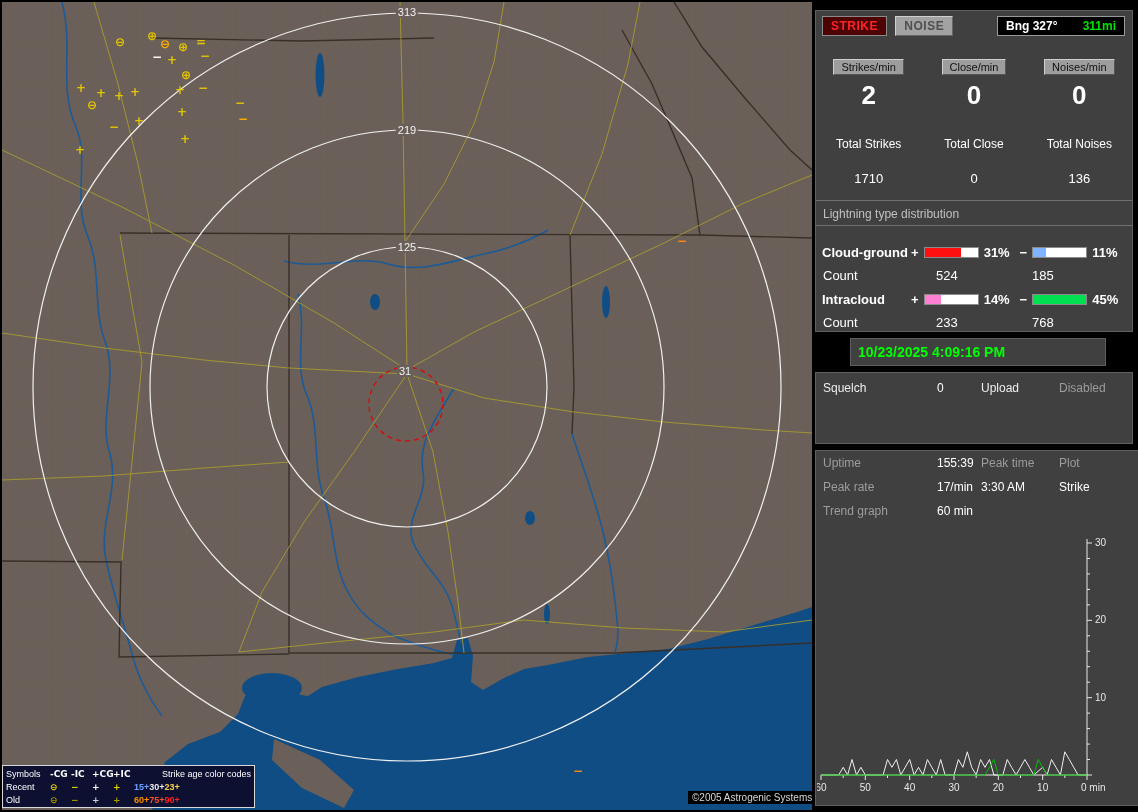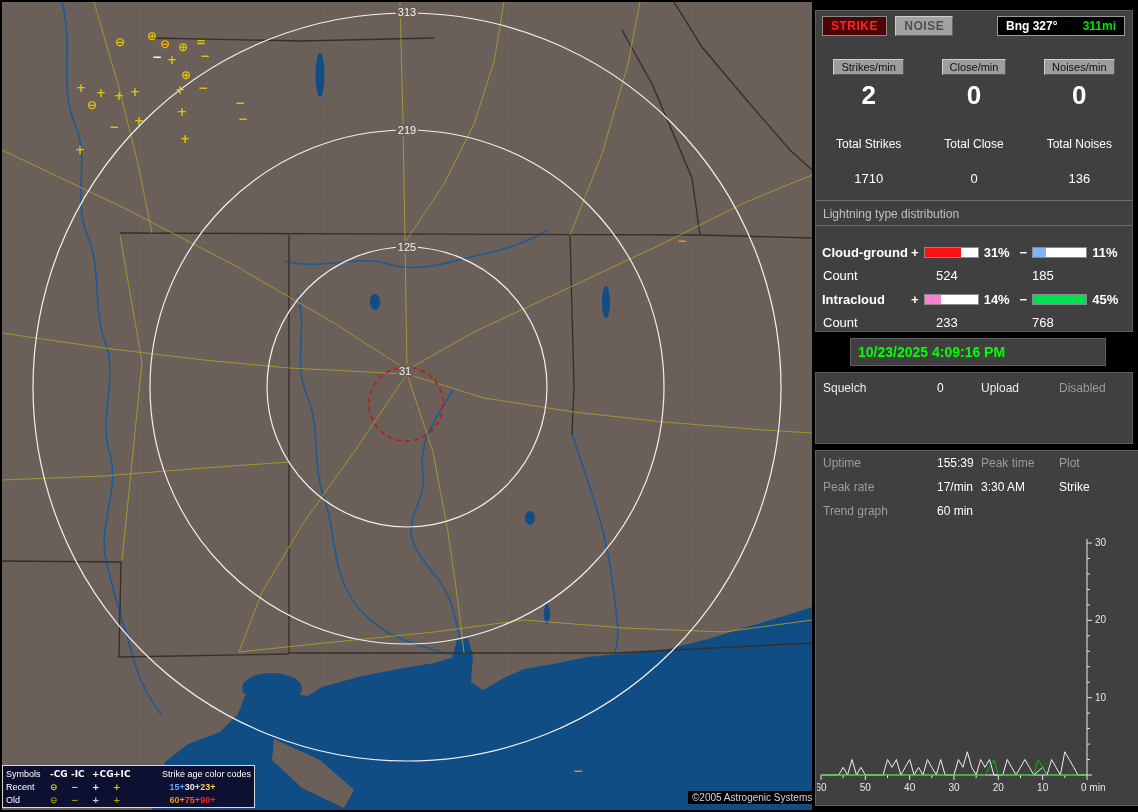--- a/index.html
+++ b/index.html
@@ -15,21 +15,21 @@
 #ring-labels{position:absolute;left:0;top:0;width:810px;height:808px;pointer-events:none}
 .ring-label{position:absolute;transform:translate(-50%,-50%);color:#f2f2f2;font-size:11px;background:#6b6059;padding:0 2px;line-height:1.1}
 .copyright{position:absolute;left:686px;top:789px;color:#d8d8d8;font-size:10px;background:#000;padding:1px 4px;white-space:nowrap}
 
 
 .legend{position:absolute;left:0;bottom:2px;width:253px;background:#0d1030;border:1px solid #d8d8d8;color:#fff;font-size:9px;padding:1px 3px}
 .lrow{display:flex;align-items:center;height:13px;white-space:nowrap}
 .lc1{width:44px}
 .lsym{width:21px;font-family:"DejaVu Sans",sans-serif;font-weight:bold}
 .lage-title{flex:1;text-align:right}
-.lages{flex:1;display:flex;justify-content:center;font-weight:bold}
+.lages{flex:1;display:flex;justify-content:flex-start;font-weight:bold}
 
 
 .panel-box{position:absolute;background:#404040;border:1px solid #5f5f5f;color:#fff;font-size:12px}
 #box1{left:815px;top:10px;width:318px;height:322px}
 #box2{left:850px;top:338px;width:256px;height:28px}
 #box3{left:815px;top:372px;width:318px;height:72px;padding-top:5px}
 #box4{left:815px;top:450px;width:352px;height:356px}
 
 .toprow{position:relative;height:34px;padding:5px 6px}
 .strike-btn{background:#4d0303;color:#ff2424;border:1px solid #8a8a8a;font-weight:bold;font-size:12px;padding:2px 8px;letter-spacing:.5px;cursor:pointer}

